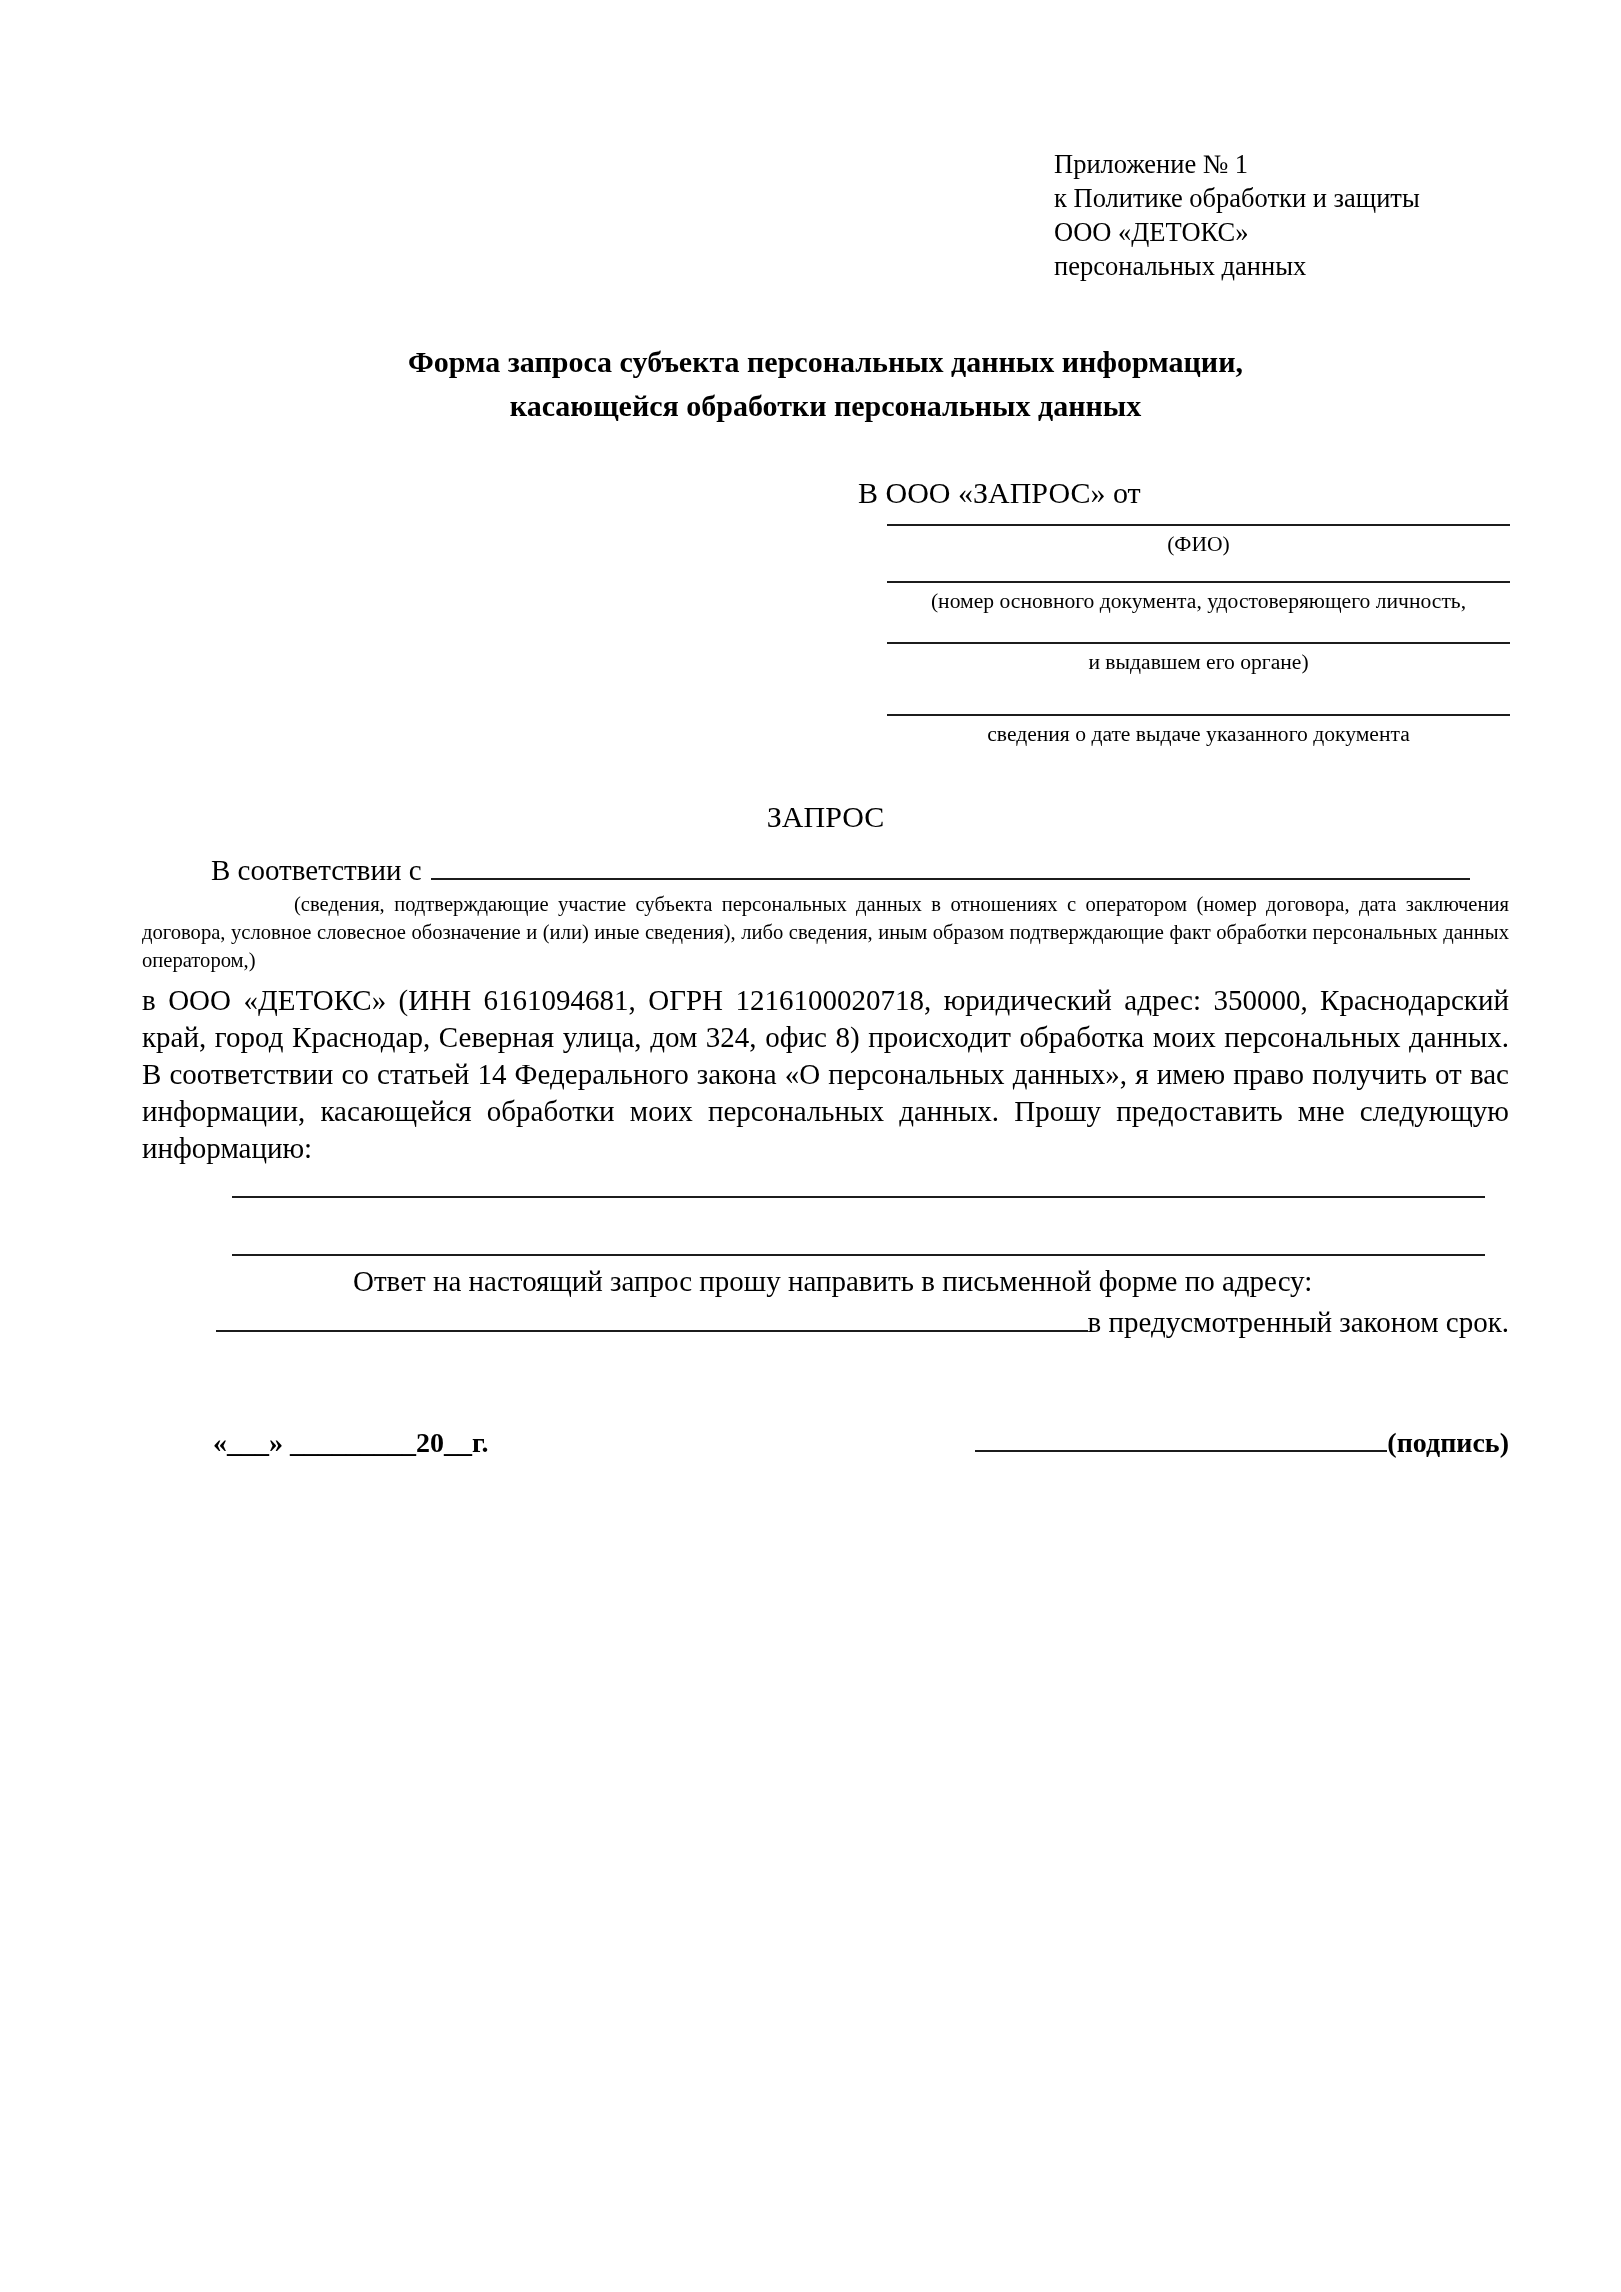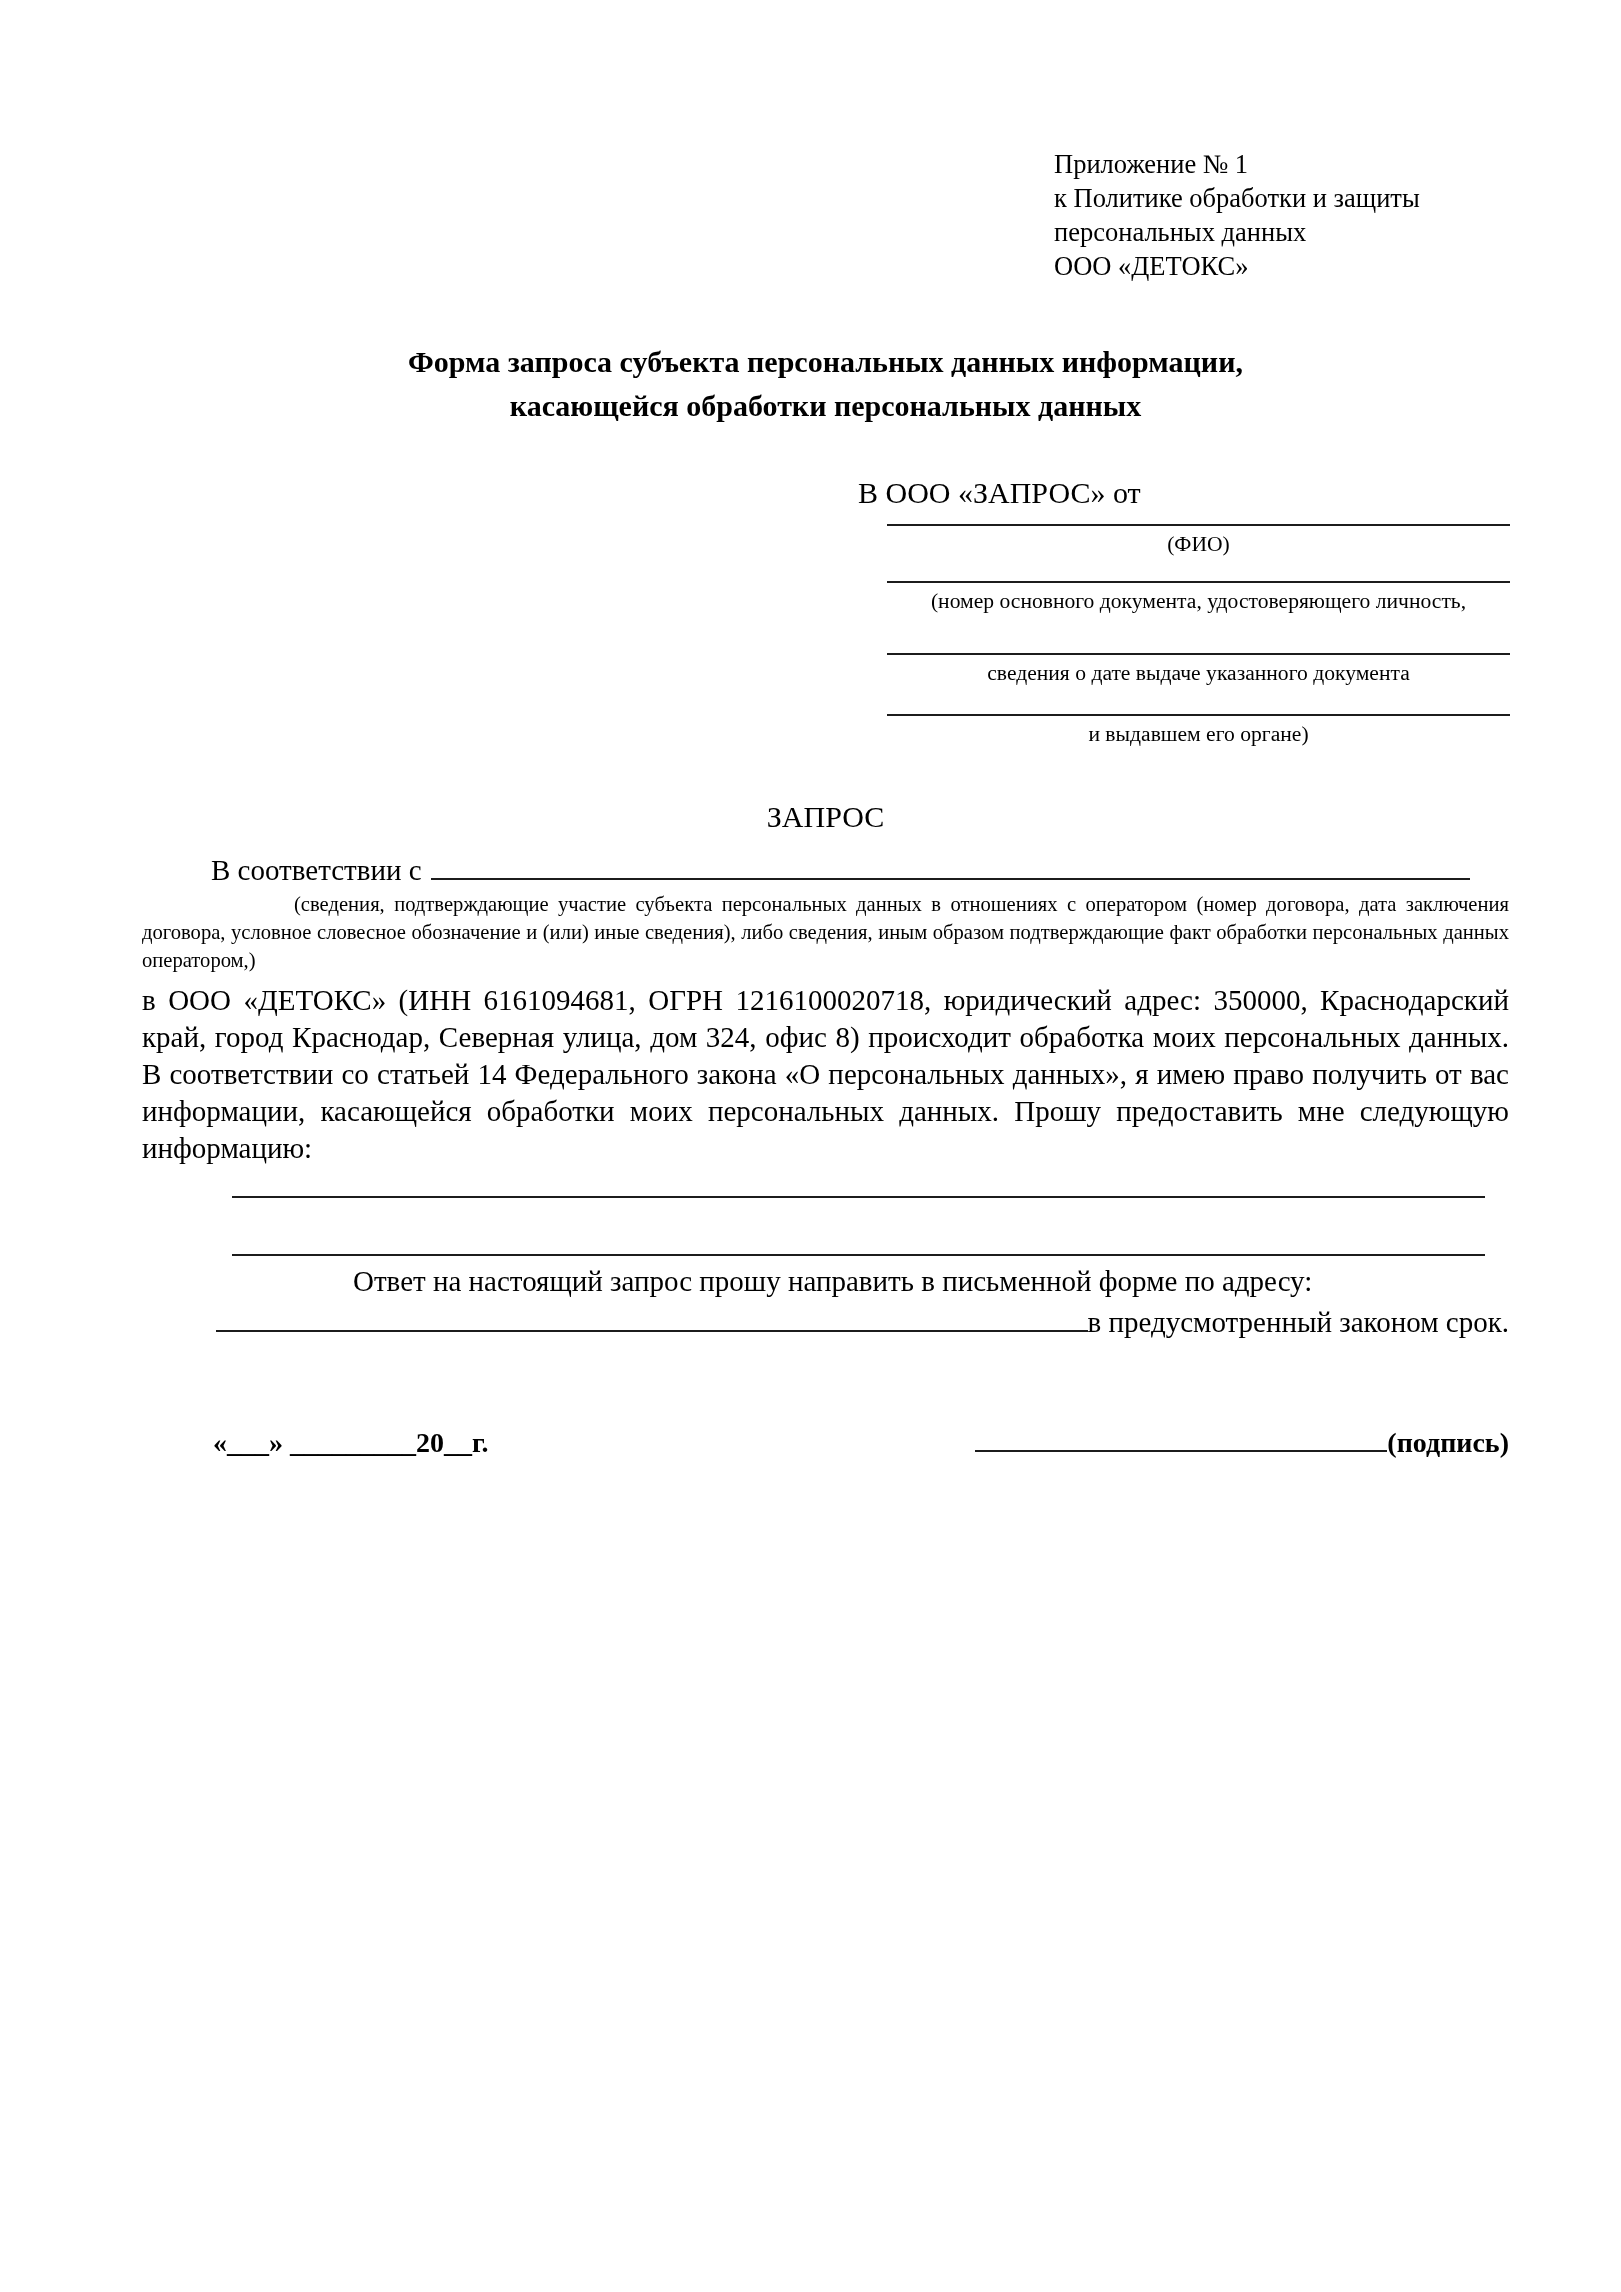--- a/index.html
+++ b/index.html
@@ -177,50 +177,50 @@
 </style>
 </head>
 <body>
 
 <div class="page">
   <div class="content">
 
     <div class="header-note">
       <div>Приложение № 1</div>
       <div>к Политике обработки и защиты</div>
+      <div>ООО «ДЕТОКС»</div>
       <div>персональных данных</div>
-      <div>ООО «ДЕТОКС»</div>
     </div>
 
     <div class="doc-title">
       <div>Форма запроса субъекта персональных данных информации,</div>
       <div>касающейся обработки персональных данных</div>
     </div>
 
     <div class="addressee">
       <div class="to-line">В ООО «ЗАПРОС» от</div>
 
       <div class="field f1">
         <div class="rule"></div>
         <div class="caption">(ФИО)</div>
       </div>
 
       <div class="field f2">
         <div class="rule"></div>
         <div class="caption">(номер основного документа, удостоверяющего личность,</div>
       </div>
 
+      <div class="field f4">
+        <div class="rule"></div>
+        <div class="caption">и выдавшем его органе)</div>
+      </div>
+
       <div class="field f3">
         <div class="rule"></div>
         <div class="caption">сведения о дате выдаче указанного документа</div>
-      </div>
-
-      <div class="field f4">
-        <div class="rule"></div>
-        <div class="caption">и выдавшем его органе)</div>
       </div>
     </div>
 
     <div class="request-heading">ЗАПРОС</div>
 
     <div class="accordance-row">
       <span class="lead">В соответствии с</span>
       <span class="fill-rule"></span>
     </div>
 

